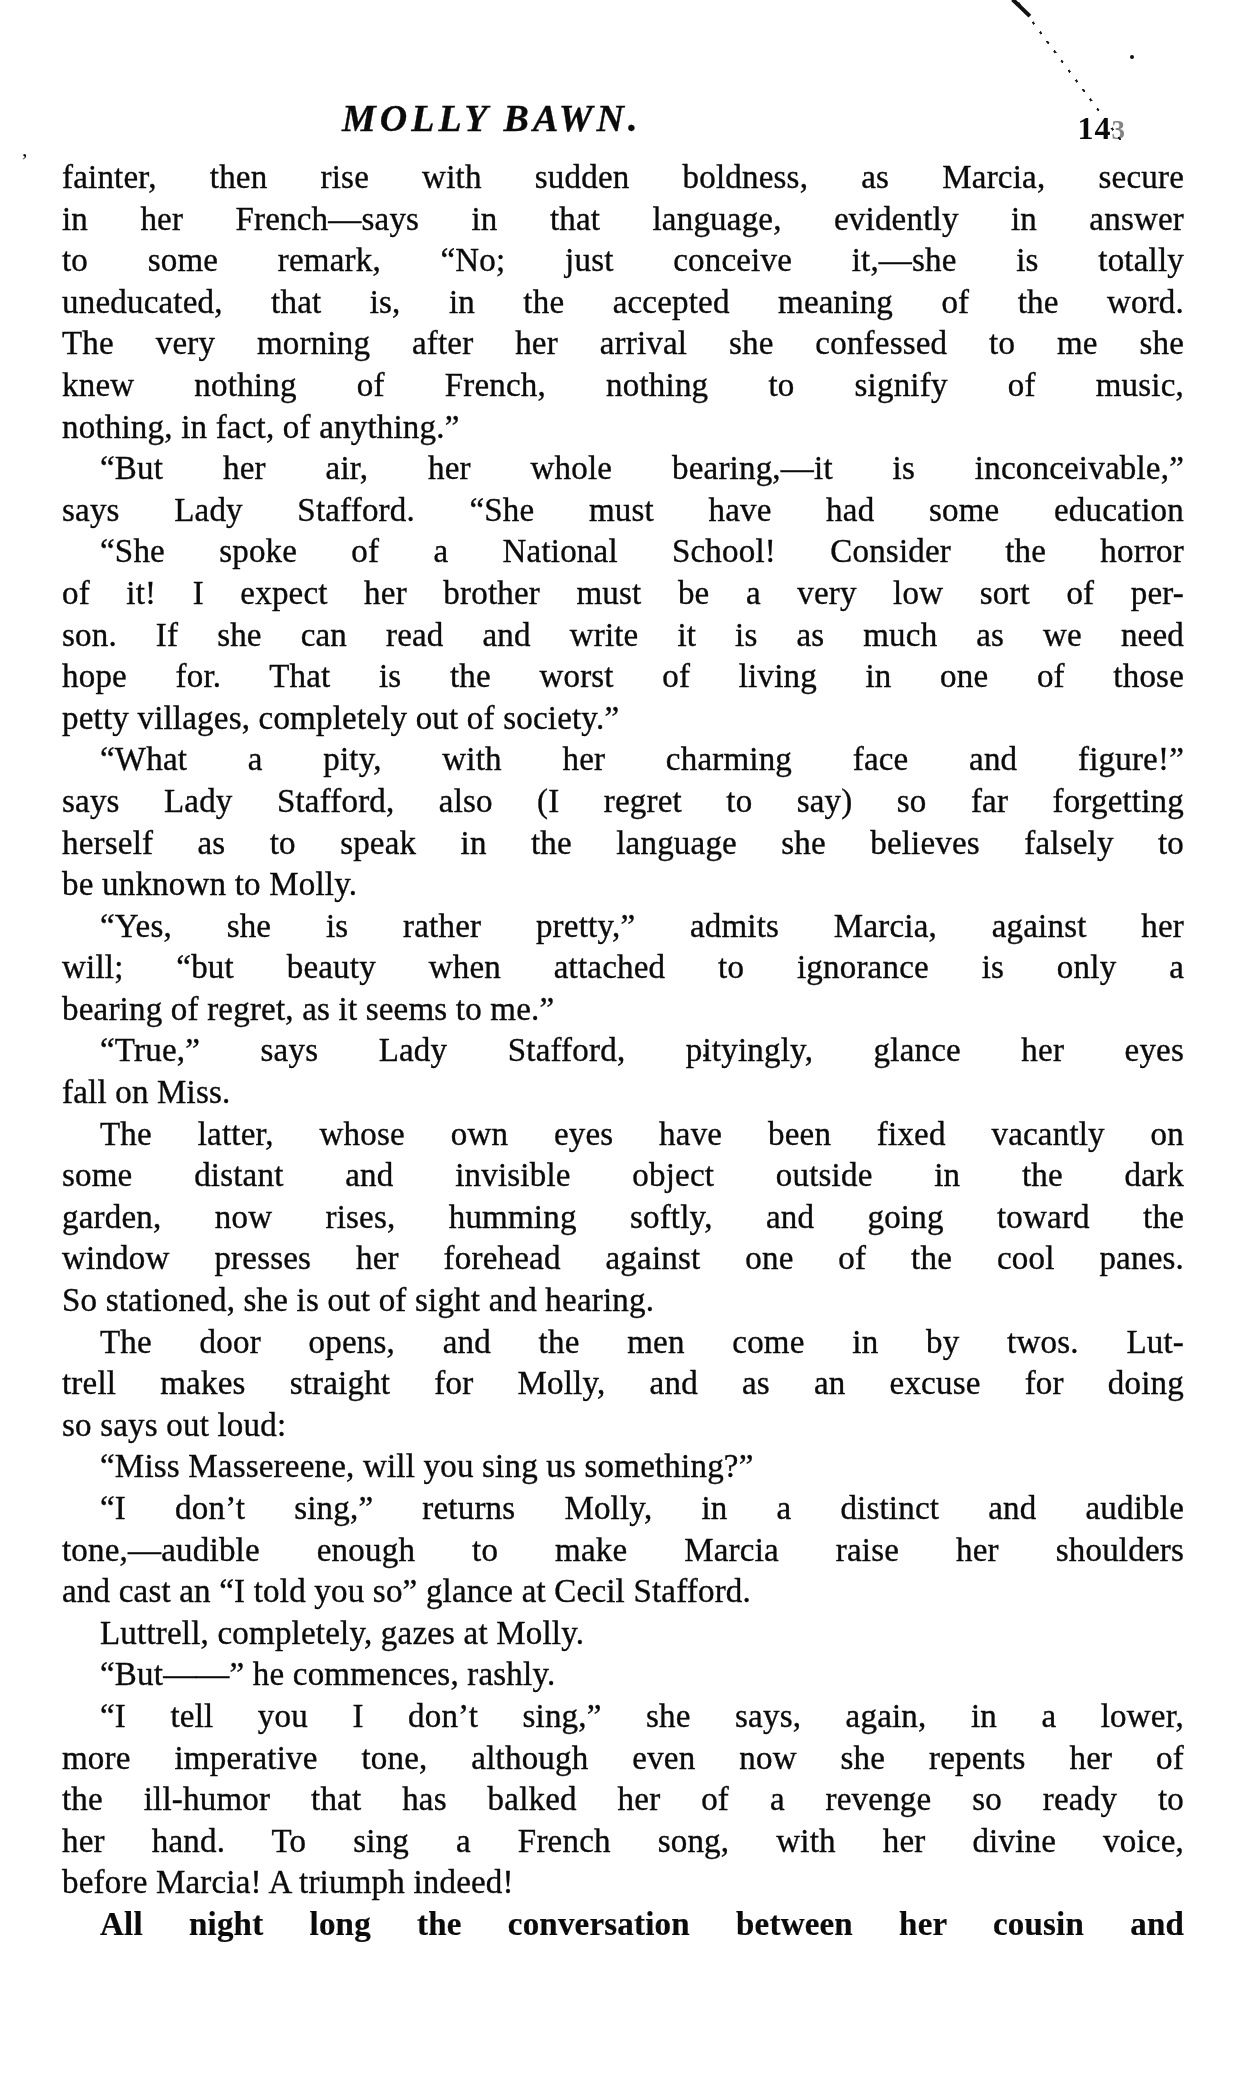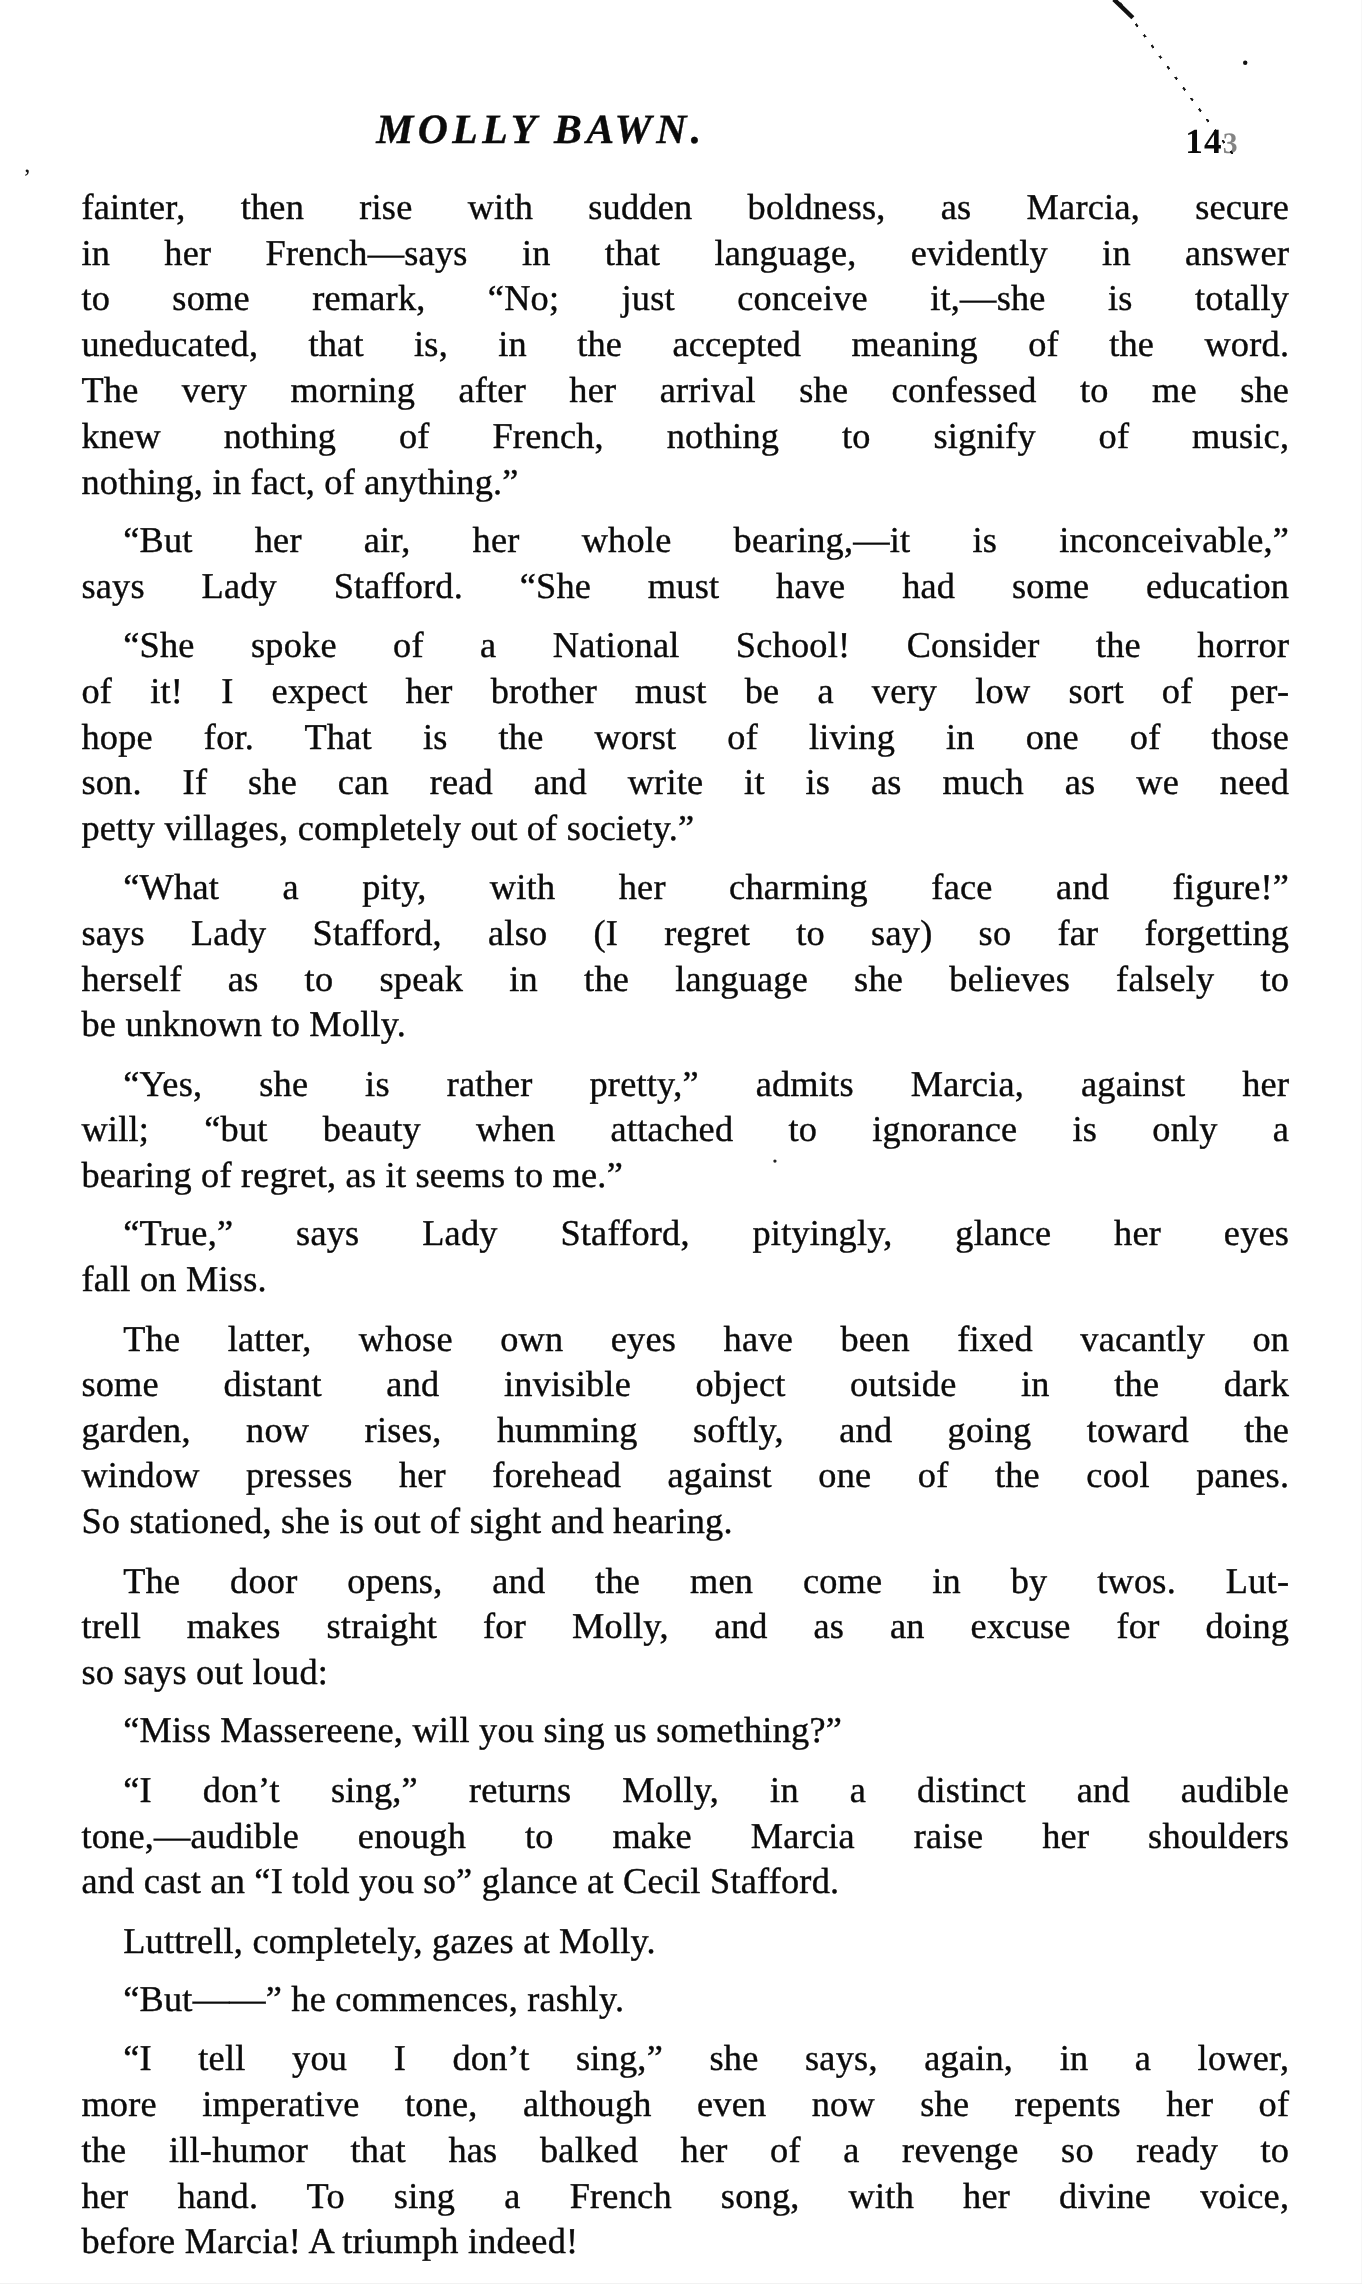--- a/index.html
+++ b/index.html
@@ -26,21 +26,21 @@
     font-weight: bold; font-size: 32px; letter-spacing: 1px;
   }
   .page-number .faint { opacity: 0.5; font-size: 27px; }
   
   .body-text {
     position: absolute; left: 62px; top: 157px; width: 1122px;
     font-size: 33px; line-height: 41.6px;
     letter-spacing: 0.2px;
     -webkit-text-stroke: 0.35px currentColor;
   }
-  .para { margin: 12px; }
+  .para { margin: 0; }
   .para.bold { font-weight: bold; -webkit-text-stroke: 0.2px currentColor; }
   .line { text-align: justify; text-align-last: justify; white-space: normal; }
   .line.first { text-indent: 38px; }
   .line.last { text-align-last: left; }
   
   .scratch-solid {
     position: absolute; left: 1014px; top: -2px; width: 24px; height: 0;
     border-top: 4px solid #111;
     transform: rotate(44deg); transform-origin: 0 0;
   }
@@ -80,22 +80,22 @@
         <div class="line">knew nothing of French, nothing to signify of music,</div>
         <div class="line last">nothing, in fact, of anything.”</div>
       </div>
       <div class="para">
         <div class="line first">“But her air, her whole bearing,—it is inconceivable,”</div>
         <div class="line">says Lady Stafford.  “She must have had some education</div>
       </div>
       <div class="para">
         <div class="line first">“She spoke of a National School!  Consider the horror</div>
         <div class="line">of it!  I expect her brother must be a very low sort of per-</div>
+        <div class="line">son.  If she can read and write it is as much as we need</div>
         <div class="line">hope for.  That is the worst of living in one of those</div>
-        <div class="line">son.  If she can read and write it is as much as we need</div>
         <div class="line last">petty villages, completely out of society.”</div>
       </div>
       <div class="para">
         <div class="line first">“What a pity, with her charming face and figure!”</div>
         <div class="line">says Lady Stafford, also (I regret to say) so far forgetting</div>
         <div class="line">herself as to speak in the language she believes falsely to</div>
         <div class="line last">be unknown to Molly.</div>
       </div>
       <div class="para">
         <div class="line first">“Yes, she is rather pretty,” admits Marcia, against her</div>

